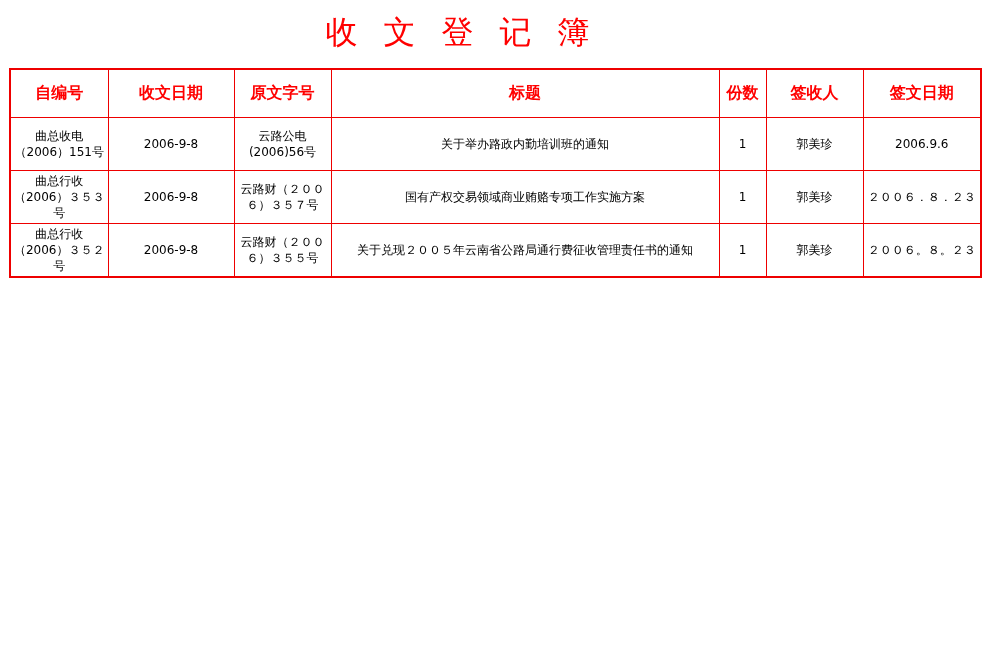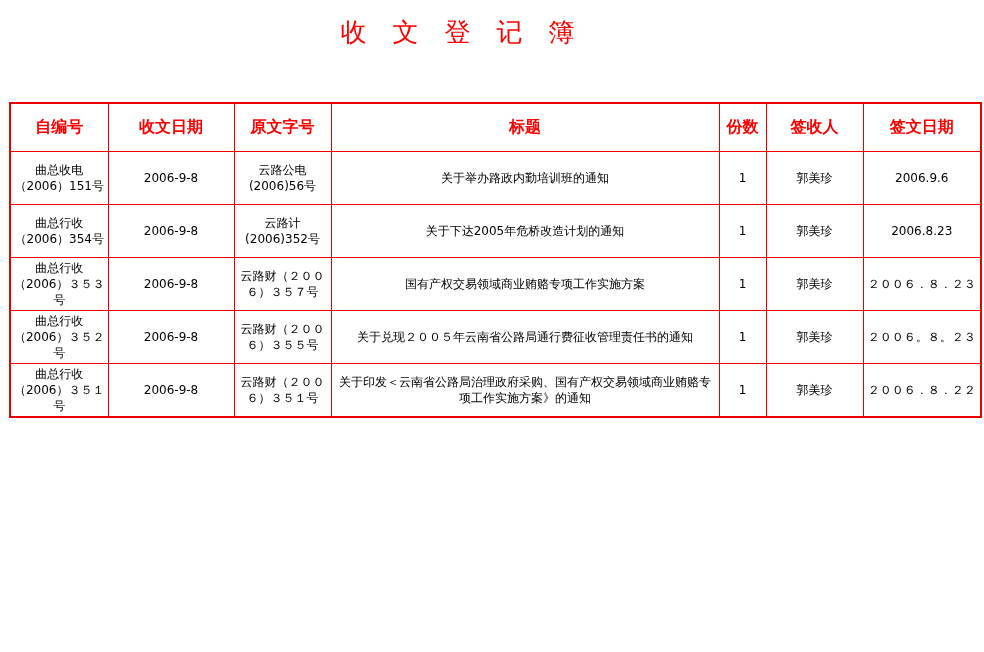--- a/index.html
+++ b/index.html
@@ -14,35 +14,34 @@
       font-family: "DejaVu Sans", "Liberation Sans", sans-serif;
       color: #000000;
     }
     .page-title {
       position: absolute;
       left: 0;
       top: 14px;
       width: 940px;
       text-align: center;
       color: #ff0000;
-      font-size: 26px;
+      font-size: 32px;
       letter-spacing: 26px;
       line-height: 36px;
       padding-left: 1px;
       box-sizing: border-box;
     }
     table.register {
       position: absolute;
       left: 9px;
       top: 68px;
       border-collapse: collapse;
       table-layout: fixed;
       width: 971px;
       border: 2px solid #ee0000;
-      margin-top: 34px;
     }
     table.register th, table.register td {
       border: 1px solid #ee0000;
       text-align: center;
       vertical-align: middle;
       padding: 0 2px;
       overflow: hidden;
     }
     table.register th {
       height: 47px;
@@ -89,49 +88,31 @@
     <tr>
       <td>曲总收电（2006）151号</td>
       <td>2006-9-8</td>
       <td>云路公电(2006)56号</td>
       <td class="title-cell">关于举办路政内勤培训班的通知</td>
       <td>1</td>
       <td>郭美珍</td>
       <td>2006.9.6</td>
     </tr>
     <tr>
-      <td>曲总行收（2006）354号</td>
-      <td>2006-9-8</td>
-      <td>云路计(2006)352号</td>
-      <td class="title-cell">关于下达2005年危桥改造计划的通知</td>
-      <td>1</td>
-      <td>郭美珍</td>
-      <td>2006.8.23</td>
-    </tr>
-    <tr>
       <td>曲总行收（2006）３５３号</td>
       <td>2006-9-8</td>
       <td>云路财（２００６）３５７号</td>
       <td class="title-cell">国有产权交易领域商业贿赂专项工作实施方案</td>
       <td>1</td>
       <td>郭美珍</td>
       <td>２００６．８．２３</td>
     </tr>
     <tr>
       <td>曲总行收（2006）３５２号</td>
       <td>2006-9-8</td>
       <td>云路财（２００６）３５５号</td>
       <td class="title-cell">关于兑现２００５年云南省公路局通行费征收管理责任书的通知</td>
       <td>1</td>
       <td>郭美珍</td>
       <td>２００６。８。２３</td>
     </tr>
-    <tr>
-      <td>曲总行收（2006）３５１号</td>
-      <td>2006-9-8</td>
-      <td>云路财（２００６）３５１号</td>
-      <td class="title-cell">关于印发＜云南省公路局治理政府采购、国有产权交易领域商业贿赂专项工作实施方案》的通知</td>
-      <td>1</td>
-      <td>郭美珍</td>
-      <td>２００６．８．２２</td>
-    </tr>
   </tbody>
 </table>
 
 </body></html>

